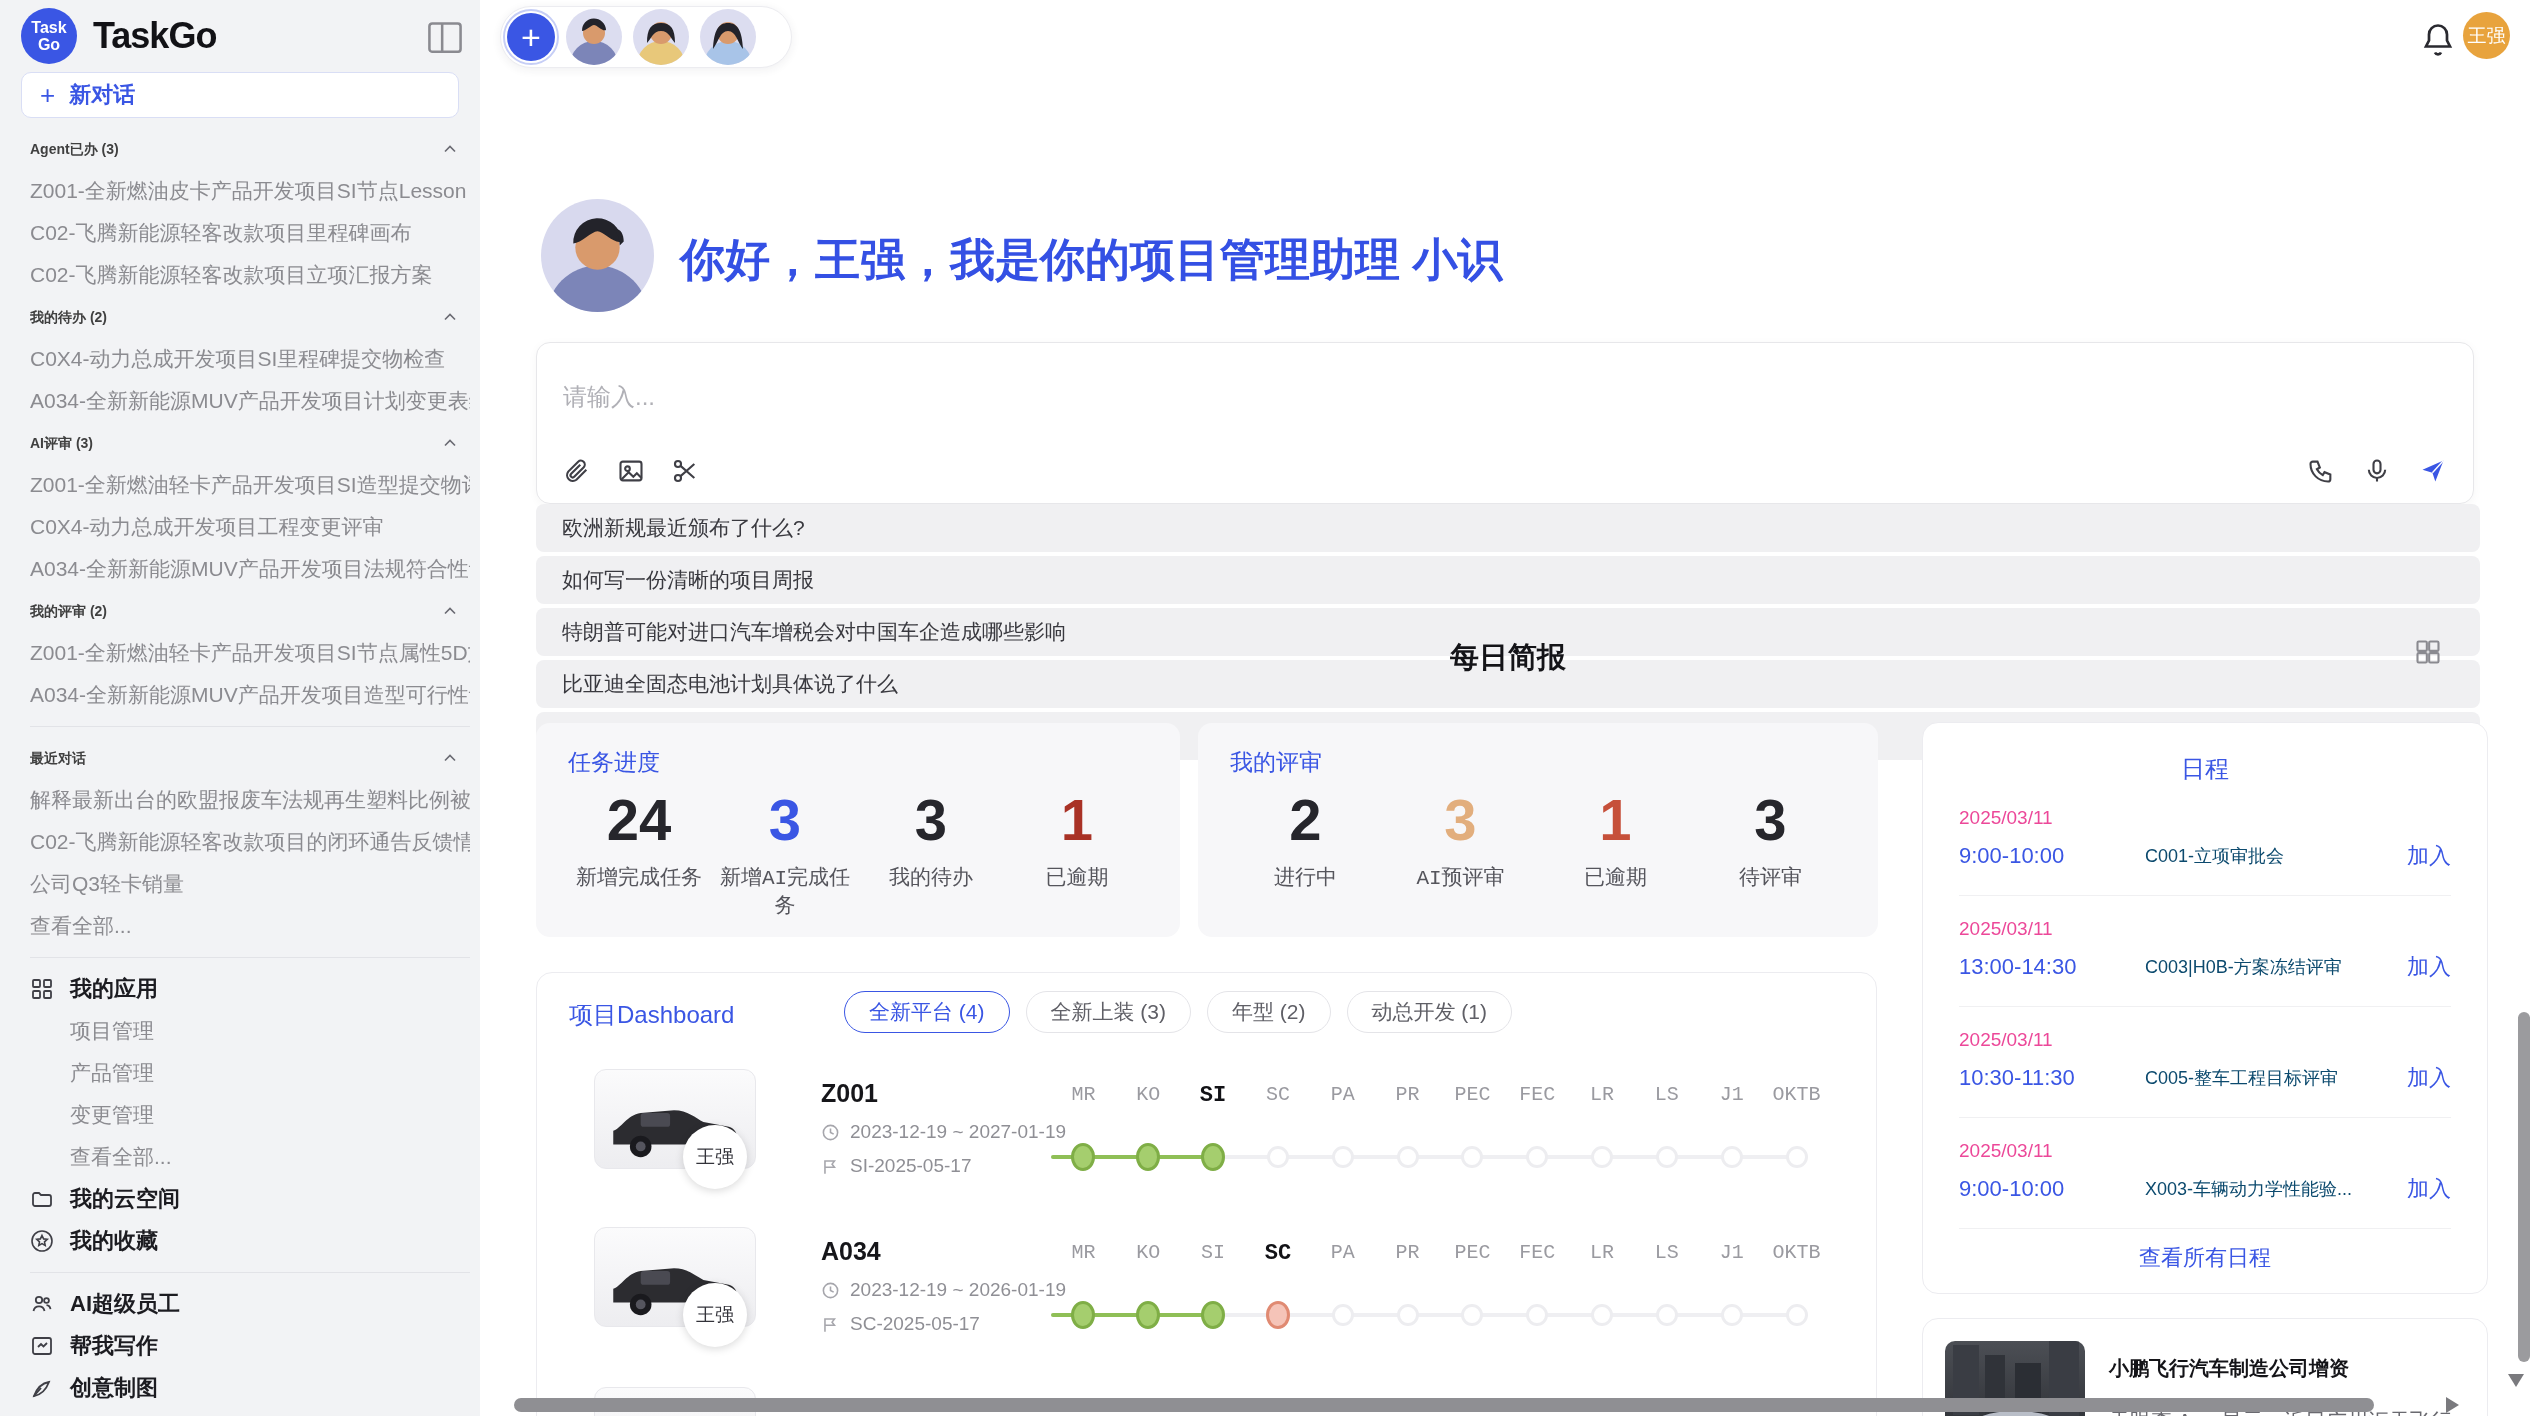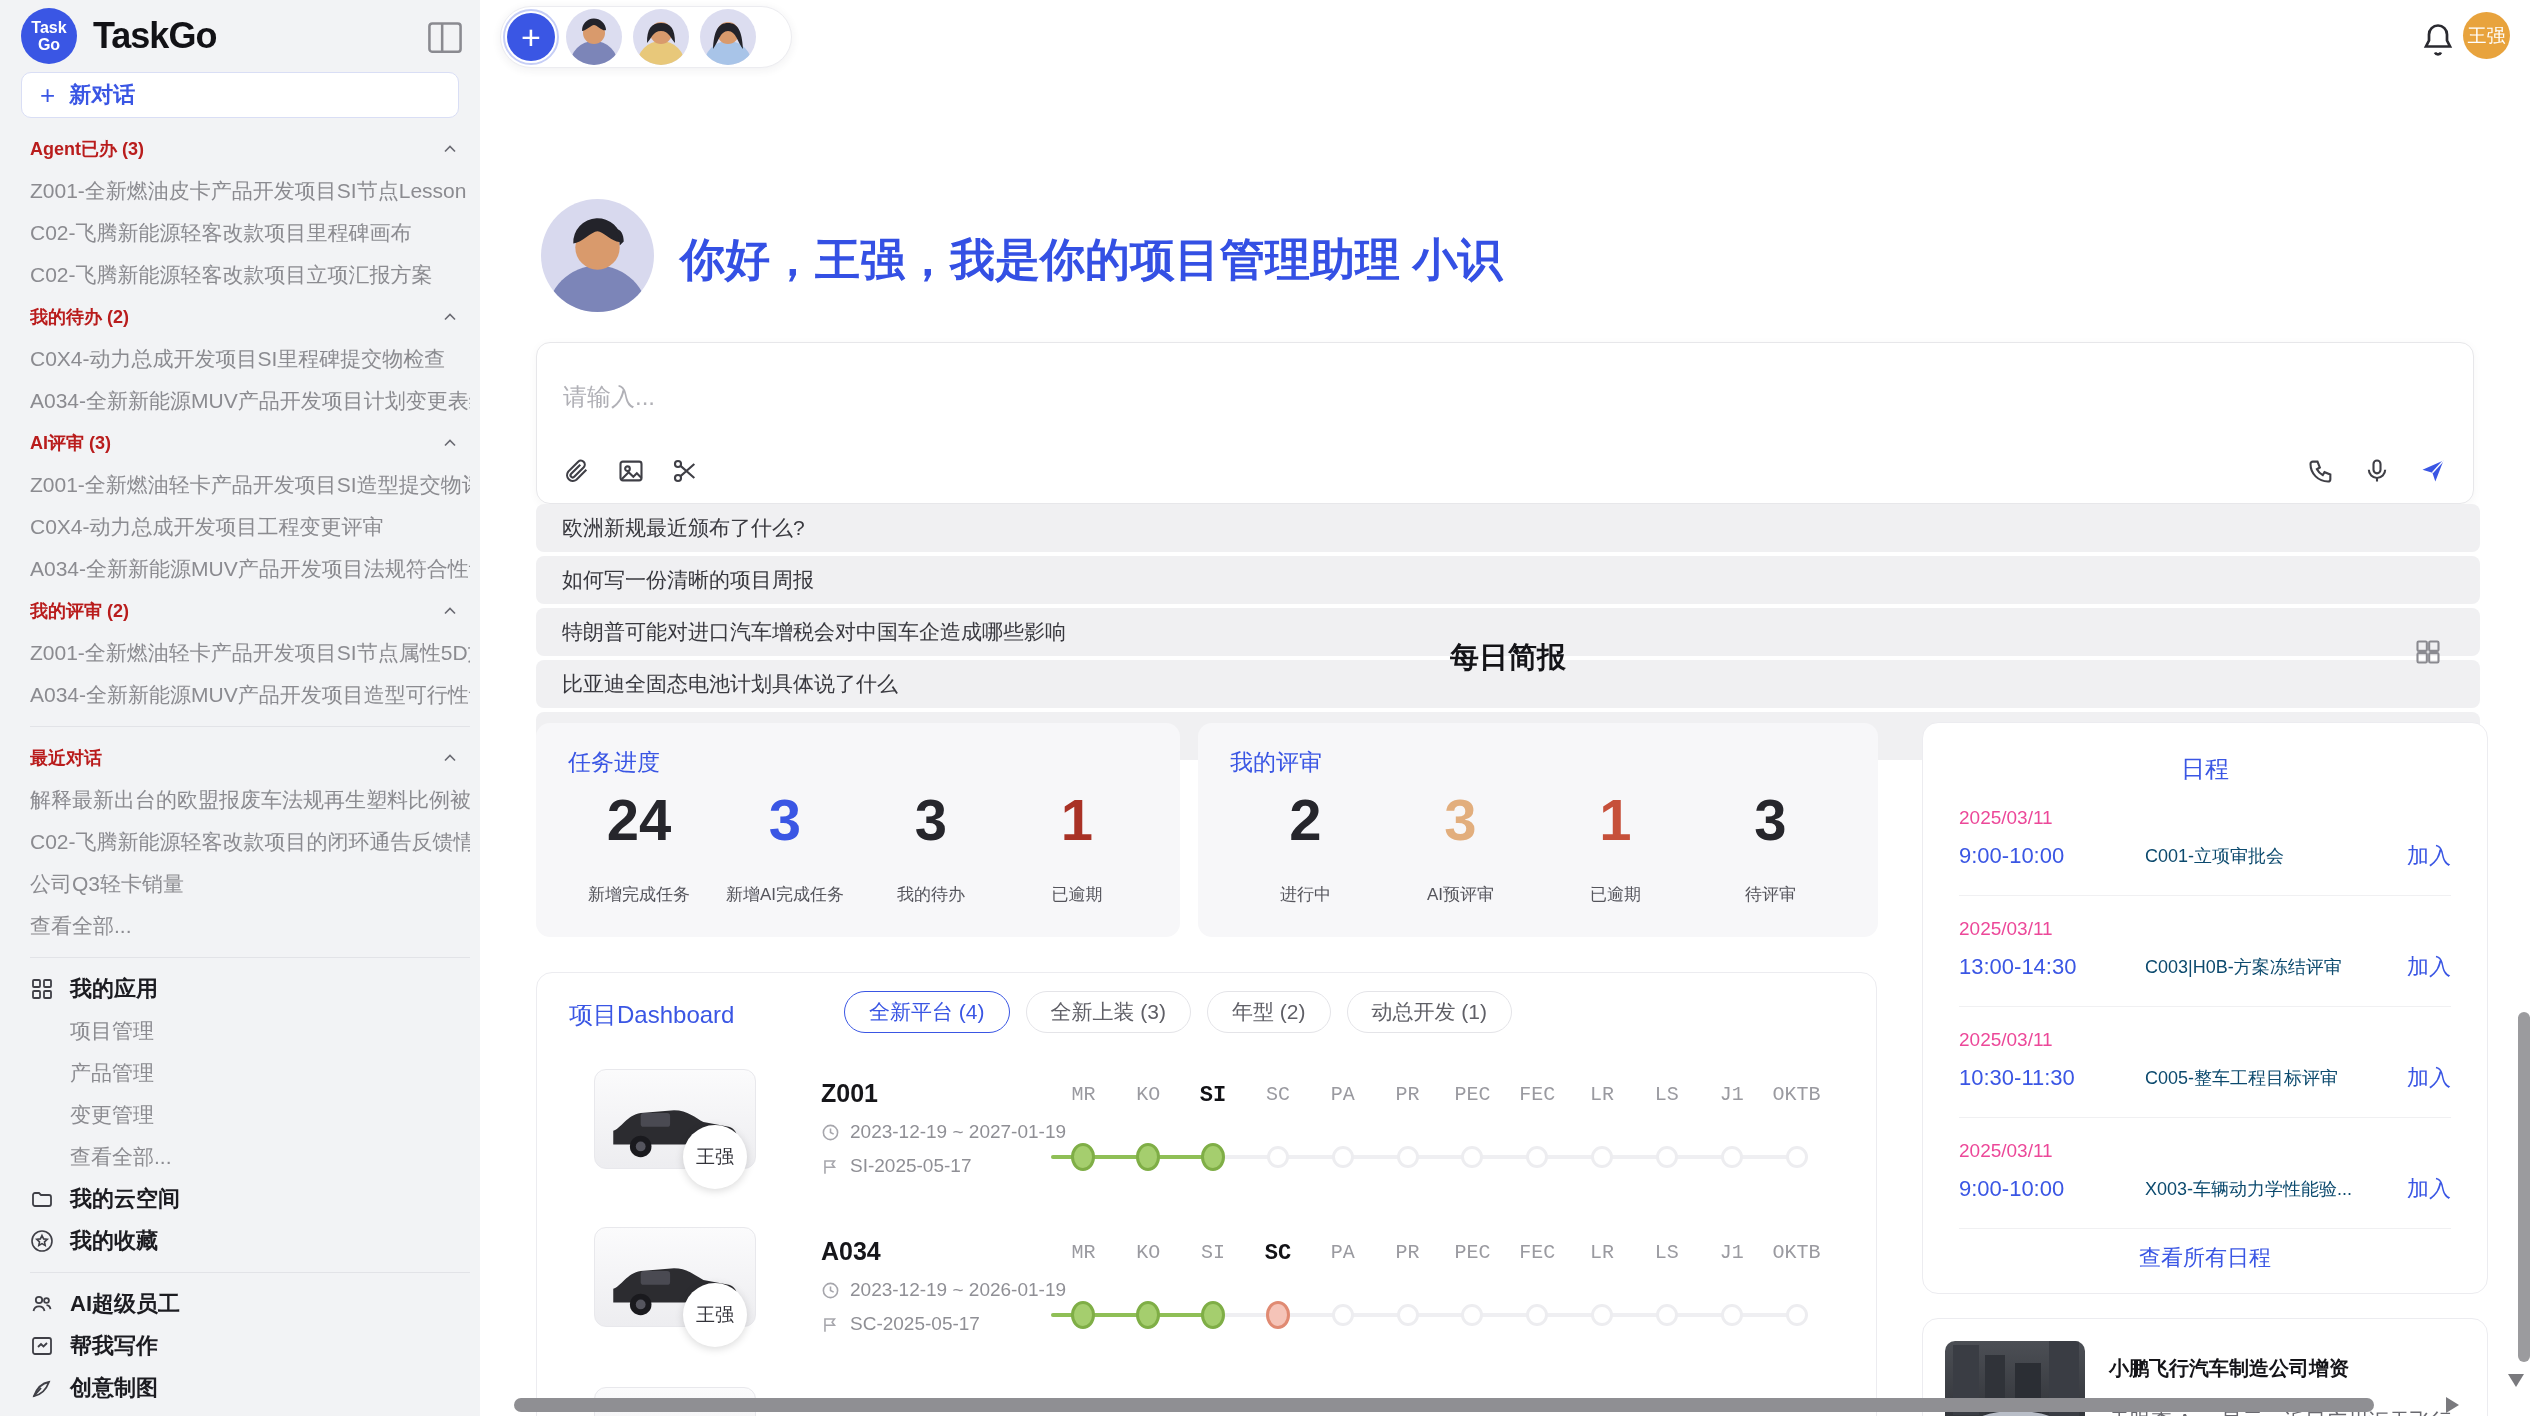--- a/index.html
+++ b/index.html
@@ -12,21 +12,21 @@
   #logo-row { position:absolute; left:21px; top:8px; display:flex; align-items:center; gap:16px; }
   #logo-circle { width:56px; height:56px; border-radius:50%; background:#3a56e4; color:#fff;
     display:flex; flex-direction:column; align-items:center; justify-content:center; font-size:16px; line-height:17px; font-weight:600;}
   #app-title { font-size:36px; font-weight:700; color:#121216; letter-spacing:-1px; }
   #collapse-btn { position:absolute; left:428px; top:22px; width:34px; height:30px; color:#8a8a90; cursor:pointer; }
   #new-chat { position:absolute; left:21px; top:72px; width:438px; height:46px; background:#fff;
     border:1px solid #d9def5; border-radius:10px; display:flex; align-items:center; gap:14px;
     padding:0 18px; color:#3a56e4; font-size:22px; font-weight:600; cursor:pointer; }
   #new-chat .plus { font-size:26px; font-weight:400; line-height:1; }
   #sb-list { position:absolute; left:30px; top:128px; right:10px; }
-  .sb-header { height:42px; line-height:42px; font-size:18px; font-weight:700; color:#b91c1c;
+  .sb-header { height:42px; line-height:42px; font-size:14px; font-weight:700; color:#404040;
     display:flex; align-items:center; justify-content:space-between; padding-right:10px; white-space:nowrap; overflow:hidden;}
   .sb-header svg { width:20px; height:20px; color:#6a6a72; flex:none; }
   .sb-item { height:42px; line-height:42px; font-size:21px; color:#8b8b90; white-space:nowrap; overflow:hidden; cursor:pointer; }
   .sb-div { border-top:1px solid #e2e3e7; margin:10px 0; }
   .sb-iconrow { height:42px; display:flex; align-items:center; gap:16px; font-size:22px; font-weight:600; color:#1c1c21; cursor:pointer;}
   .sb-iconrow svg { width:24px; height:24px; color:#3f3f46; flex:none; }
   .sb-sub { padding-left:40px; }
 
   
   #topbar-pill { position:absolute; left:500px; top:6px; width:292px; height:62px; background:#fff;
@@ -65,21 +65,21 @@
   #daily-title { position:absolute; left:536px; top:638px; width:1944px; text-align:center;
     font-size:29px; font-weight:700; color:#141418; }
   #daily-grid-icon { position:absolute; left:2414px; top:638px; width:28px; height:28px; color:#8a8a90; cursor:pointer;}
   .stat-card { position:absolute; top:723px; height:214px; background:#f7f7f9; border-radius:14px; }
   #stat-card-0 { left:536px; width:644px; }
   #stat-card-1 { left:1198px; width:680px; }
   .stat-card h3 { position:absolute; left:32px; top:24px; font-size:23px; font-weight:500; color:#3a56e4; }
   .stat-row { position:absolute; left:30px; right:30px; top:62px; display:flex; }
   .stat { flex:1; text-align:center; }
   .stat .v { font-size:58px; font-weight:600; color:#26262c; line-height:70px; }
-  .stat .l { margin-top:28px; font-size:17px; color:#55555c; }
+  .stat .l { margin-top:8px; font-size:21px; color:#55555c;font-family:Liberation Mono, monospace; }
   .v.c-blue { color:#3a56e4; } .v.c-red { color:#a93226; } .v.c-tan { color:#e2ae7d; } .v.c-red2 { color:#c6503a; }
 
   
   #dash-card { position:absolute; left:536px; top:972px; width:1341px; height:620px; background:#fff;
     border:1px solid #ececf0; border-radius:16px; overflow:hidden; }
   #dash-title { position:absolute; left:32px; top:26px; font-size:24px; font-weight:500; color:#3a56e4; }
   #dash-tabs { position:absolute; left:307px; top:18px; display:flex; gap:16px; }
   .tab { height:42px; line-height:40px; padding:0 24px; border:1px solid #e4e4e8; border-radius:21px;
     font-size:21px; color:#5f5f66; background:#fff; white-space:nowrap; cursor:pointer; }
   .tab.active { border-color:#3a56e4; color:#3a56e4; }

